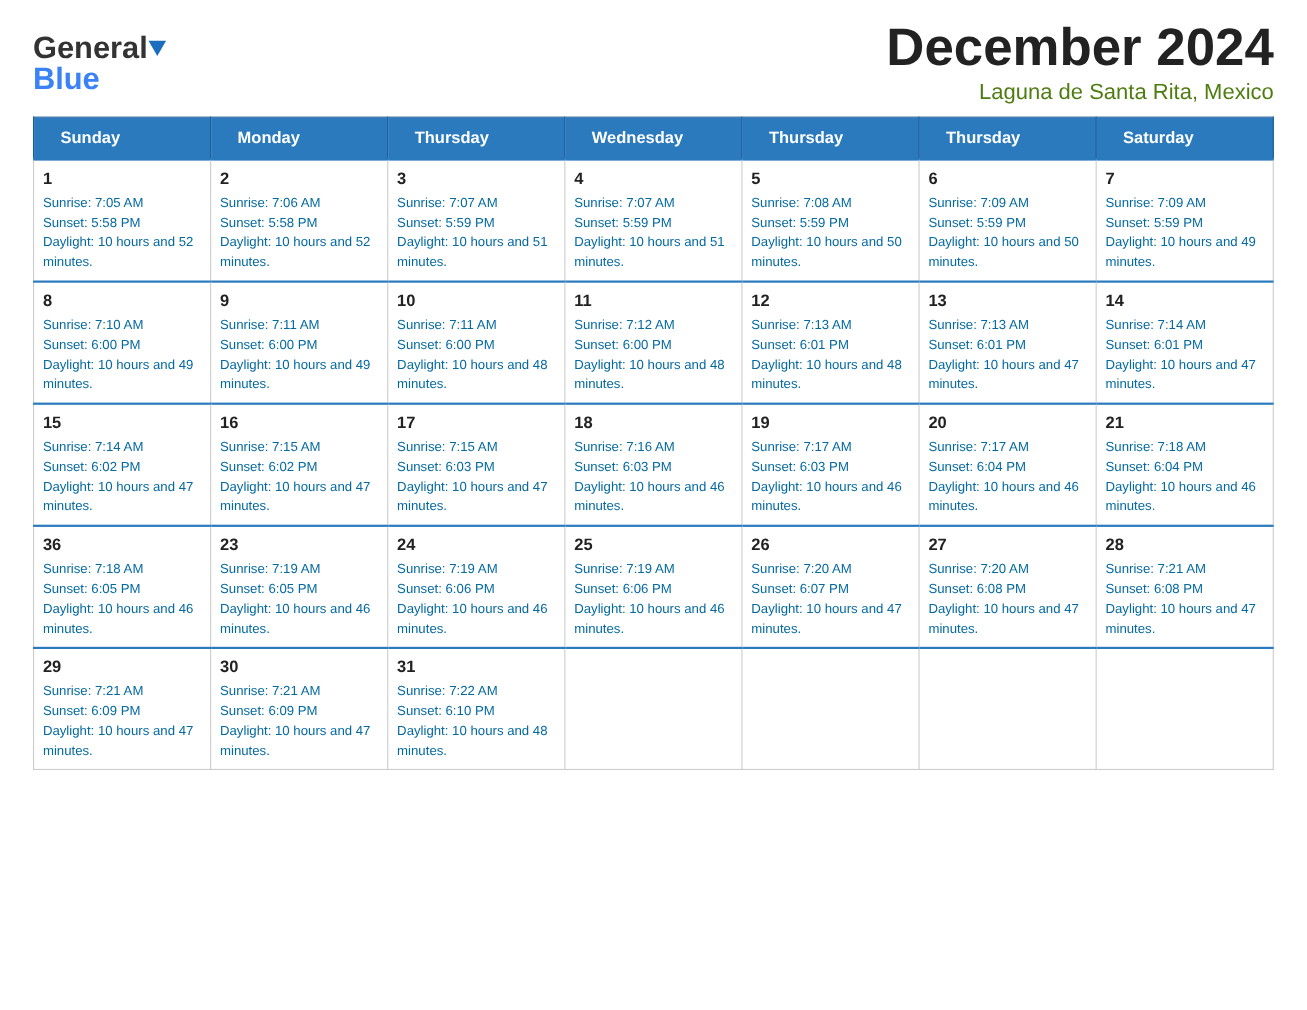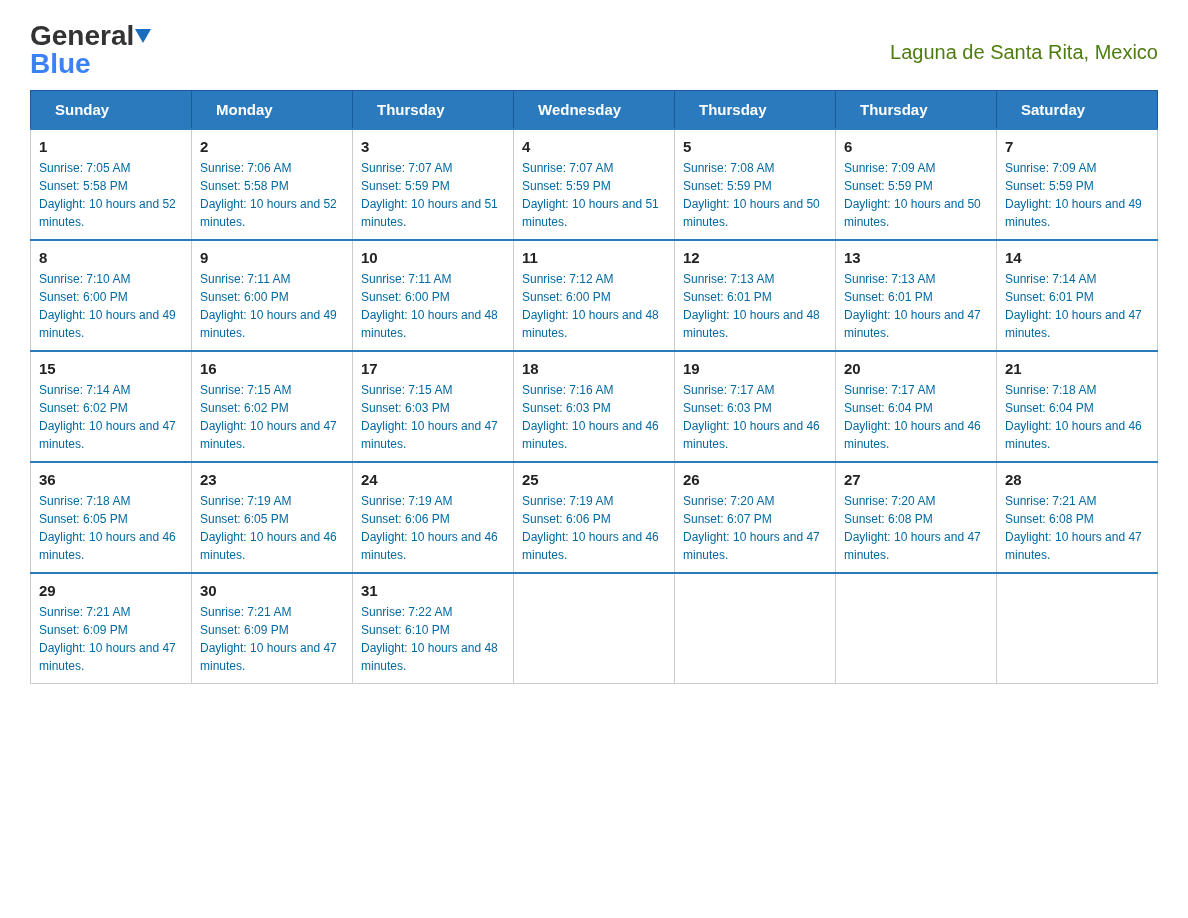--- a/index.html
+++ b/index.html
@@ -91,20 +91,21 @@
 
 <div class="header">
   <div class="logo">
     <div style="display:flex; align-items:center;">
       <span style="font-size:28px; font-weight:bold; color:#333;">General</span>
       <span class="triangle-shape"></span>
     </div>
     <span style="font-size:28px; font-weight:bold; color:#3b82f6; margin-top:-4px;">Blue</span>
   </div>
   <div class="title-section">
+    <div class="month-year">December 2024</div>
     <div class="location">Laguna de Santa Rita, Mexico</div>
   </div>
 </div>
 
 <table class="calendar">
   <thead>
     <tr>
     <th>Sunday</th>
         <th>Monday</th>
         <th>Thursday</th>

